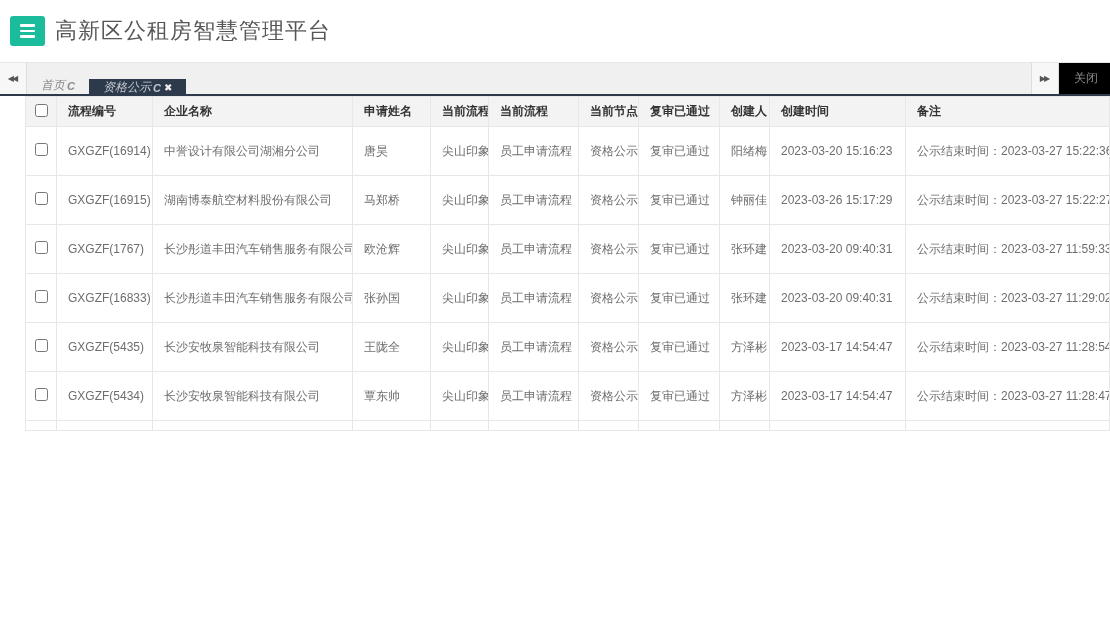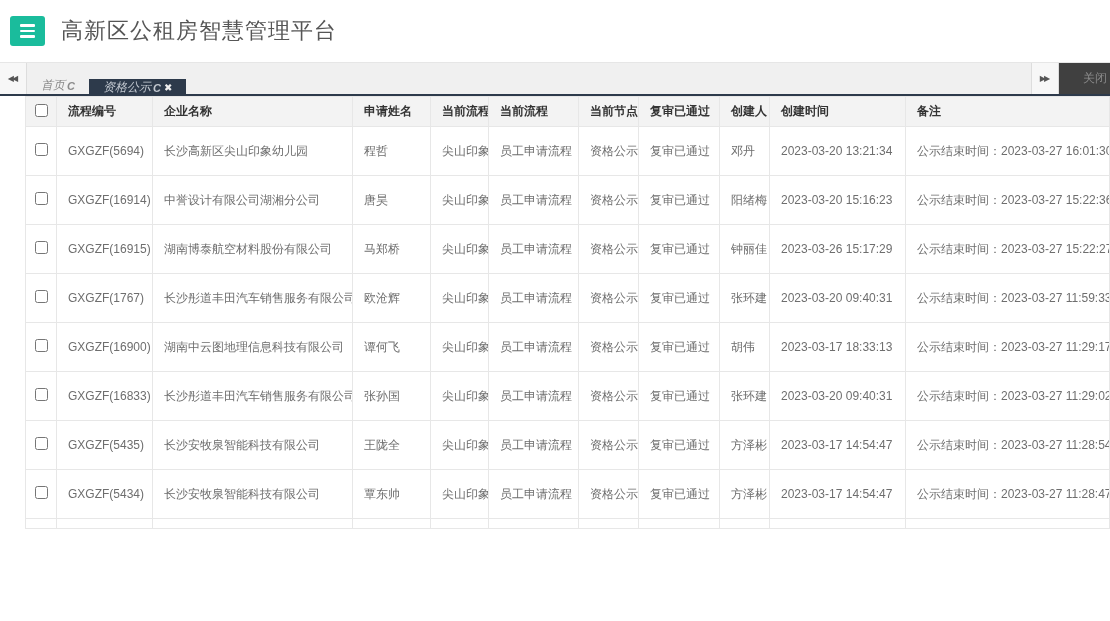--- a/index.html
+++ b/index.html
@@ -1,39 +1,39 @@
 <!DOCTYPE html>
 <html><head>
 <meta charset="utf-8">
 <style>
   * { box-sizing: border-box; margin: 0; padding: 0; }
   html,body { width:1110px; height:621px; overflow:hidden; background:#fff;
     font-family:"Liberation Sans","DejaVu Sans",sans-serif; }
 
   
-  .app-header { height:62px; display:flex; align-items:center; padding-left:10px; background:#fff;gap:6px; }
+  .app-header { height:62px; display:flex; align-items:center; padding-left:10px; background:#fff; }
   .menu-btn { width:35px; height:30px; background:#1abc9c; border:none; border-radius:3px;
     display:flex; flex-direction:column; justify-content:center; align-items:center; gap:3px; cursor:pointer; }
   .menu-btn i { display:block; width:15px; height:2.5px; background:#fff; border-radius:1px; }
   .app-title { margin-left:10px; font-size:22px; color:#565656; font-weight:500; letter-spacing:1px; }
 
   
   .tabbar { height:34px; background:#f0f0f0; border-top:1px solid #e6e6e6; border-bottom:2px solid #2d3a4b;
     display:flex; align-items:stretch; font-size:12px; }
   .nav-btn { width:27px; display:flex; align-items:center; justify-content:center;
     color:#555; background:#f7f7f7; cursor:pointer; font-size:8px; letter-spacing:-2px; padding-right:2px; }
   .nav-btn.left  { border-right:1px solid #ddd; }
   .nav-btn.right { border-left:1px solid #ddd; margin-left:auto; }
   .tabs { display:flex; align-items:flex-end;font-style:italic; }
   .tab { display:flex; align-items:center; padding:0 14px; color:#8a8a8a; cursor:pointer; }
   .tab .refresh { font-weight:bold; font-size:11px; margin-left:2px; }
   .tab .close-x { font-size:10px; margin-left:3px; color:#efefef; }
   .tab.active { background:#2d3a4b; color:#c3c9d1; margin-bottom:-2px; }
   .close-menu { width:52px; display:flex; align-items:center; justify-content:flex-start;
-    padding-left:24px; color:#8a8a8a; background:#404040; border-left:1px solid #ddd; cursor:pointer;
+    padding-left:15px; color:#8a8a8a; background:#000000; border-left:1px solid #ddd; cursor:pointer;
     white-space:nowrap; overflow:hidden; }
 
   
   .table-wrap { margin-left:25px; }
   table { border-collapse:collapse; table-layout:fixed; width:1085px; }
   th, td { border:1px solid #e7e7e7; white-space:nowrap; overflow:hidden; }
   th { height:30px; background:#f3f3f3; color:#333; font-size:12px; font-weight:bold;
     text-align:left; padding:0 4px 0 11px; }
   td { height:49px; background:#fff; color:#6e6e6e; font-size:12px; padding:0 4px 0 11px; }
   th.cb, td.cb { text-align:center; padding:0; }
@@ -103,33 +103,20 @@
         <th>当前节点</th>
         <th>复审已通过</th>
         <th>创建人</th>
         <th>创建时间</th>
         <th>备注</th>
       </tr>
     </thead>
     <tbody>
         <tr>
           <td class="cb"><input type="checkbox" style=""></td>
-          <td>GXGZF(5694)</td>
-          <td>长沙高新区尖山印象幼儿园</td>
-          <td>程哲</td>
-          <td>尖山印象</td>
-          <td>员工申请流程</td>
-          <td>资格公示</td>
-          <td>复审已通过</td>
-          <td>邓丹</td>
-          <td>2023-03-20 13:21:34</td>
-          <td>公示结束时间：2023-03-27 16:01:30</td>
-        </tr>
-        <tr>
-          <td class="cb"><input type="checkbox" style=""></td>
           <td>GXGZF(16914)</td>
           <td>中誉设计有限公司湖湘分公司</td>
           <td>唐昊</td>
           <td>尖山印象</td>
           <td>员工申请流程</td>
           <td>资格公示</td>
           <td>复审已通过</td>
           <td>阳绪梅</td>
           <td>2023-03-20 15:16:23</td>
           <td>公示结束时间：2023-03-27 15:22:36</td>
@@ -155,33 +142,20 @@
           <td>尖山印象</td>
           <td>员工申请流程</td>
           <td>资格公示</td>
           <td>复审已通过</td>
           <td>张环建</td>
           <td>2023-03-20 09:40:31</td>
           <td>公示结束时间：2023-03-27 11:59:33</td>
         </tr>
         <tr>
           <td class="cb"><input type="checkbox" style=""></td>
-          <td>GXGZF(16900)</td>
-          <td>湖南中云图地理信息科技有限公司</td>
-          <td>谭何飞</td>
-          <td>尖山印象</td>
-          <td>员工申请流程</td>
-          <td>资格公示</td>
-          <td>复审已通过</td>
-          <td>胡伟</td>
-          <td>2023-03-17 18:33:13</td>
-          <td>公示结束时间：2023-03-27 11:29:17</td>
-        </tr>
-        <tr>
-          <td class="cb"><input type="checkbox" style=""></td>
           <td>GXGZF(16833)</td>
           <td>长沙彤道丰田汽车销售服务有限公司</td>
           <td>张孙国</td>
           <td>尖山印象</td>
           <td>员工申请流程</td>
           <td>资格公示</td>
           <td>复审已通过</td>
           <td>张环建</td>
           <td>2023-03-20 09:40:31</td>
           <td>公示结束时间：2023-03-27 11:29:02</td>

